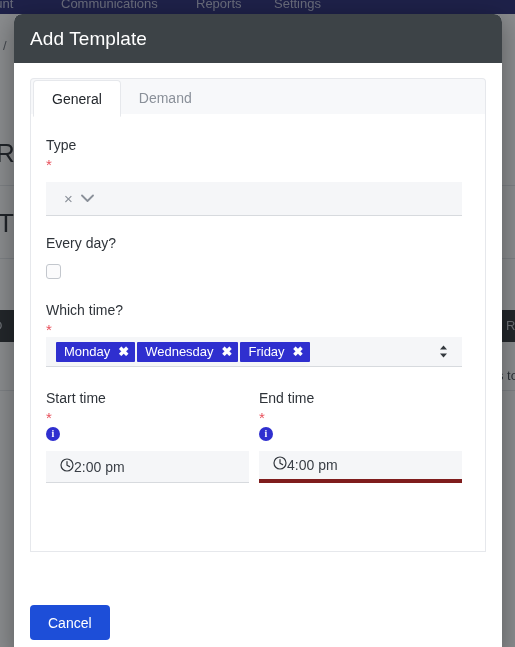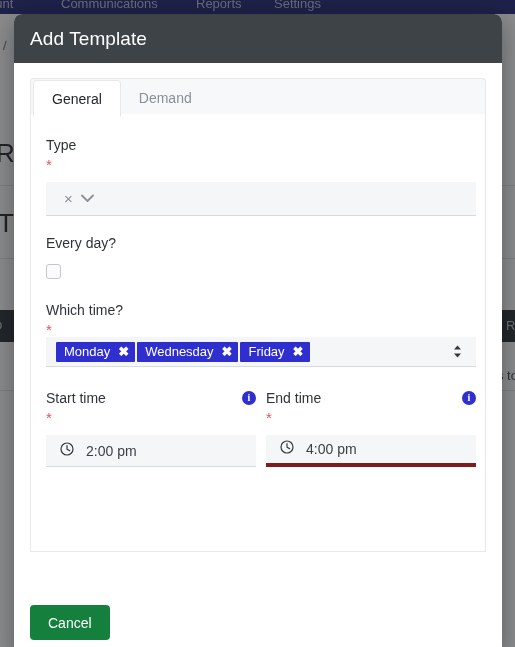--- a/index.html
+++ b/index.html
@@ -166,21 +166,21 @@
     border: 1px solid #e6e8ec;
     border-bottom: 1px solid #ffffff;
     height: 37px;
     line-height: 36px;
   }
 
   .tab-panel {
     border: 1px solid #e6e8ec;
     border-top: none;
     background: #ffffff;
-    padding: 22px 9px 20px 15px;
+    padding: 22px 23px 20px 15px;
     height: 438px;
   }
 
   
   .field-label {
     font-size: 14px;
     color: #2f343a;
     line-height: 18px;
   }
   .req-star {
@@ -275,20 +275,21 @@
   .time-row {
     display: flex;
     gap: 10px;
     margin-top: 4px;
   }
   .time-col { flex: 1 1 0; min-width: 0; }
   .time-head {
     display: flex;
     align-items: flex-start;
     justify-content: space-between;
+    flex-direction: column;
   }
   .info-icon {
     width: 14px; height: 14px;
     border-radius: 50%;
     background: #2f2fcf;
     color: #ffffff;
     font-size: 10px;
     font-weight: bold;
     font-family: "Liberation Serif", serif;
     line-height: 14px;
@@ -297,21 +298,20 @@
     flex: 0 0 auto;
     margin-top: 2px;
   }
   .time-input {
     margin-top: 10px;
     height: 32px;
     background: #f5f6f8;
     border-bottom: 1px solid #d7dade;
     display: flex;
     align-items: center;
-    gap: 12px;
     padding: 0 12px 0 14px;
     cursor: text;
   }
   .time-input.focused { border-bottom: 4px solid #7f1d1d; }
   .clock-icon { flex: 0 0 auto; display: block; }
   .time-text {
     font-size: 14px;
     color: #3a3f46;
   }
 
@@ -330,21 +330,21 @@
     border: none;
     border-radius: 4px;
     font-size: 14px;
     font-family: "Liberation Sans", sans-serif;
     cursor: pointer;
     height: 35px;
     padding: 0 18px;
     color: #ffffff;
   }
   .btn-submit { background: #3535d8; }
-  .btn-cancel { background: #15803d; }
+  .btn-cancel { background: #1d4ed8; }
 </style>
 </head>
 <body>
 
 <div id="app-background">
 
   <div class="bg-topnav">
     <span class="bg-topnav-item" style="left:-12px">ount</span>
     <span class="bg-topnav-item" style="left:61px">Communications</span>
     <span class="bg-topnav-item" style="left:196px">Reports</span>

